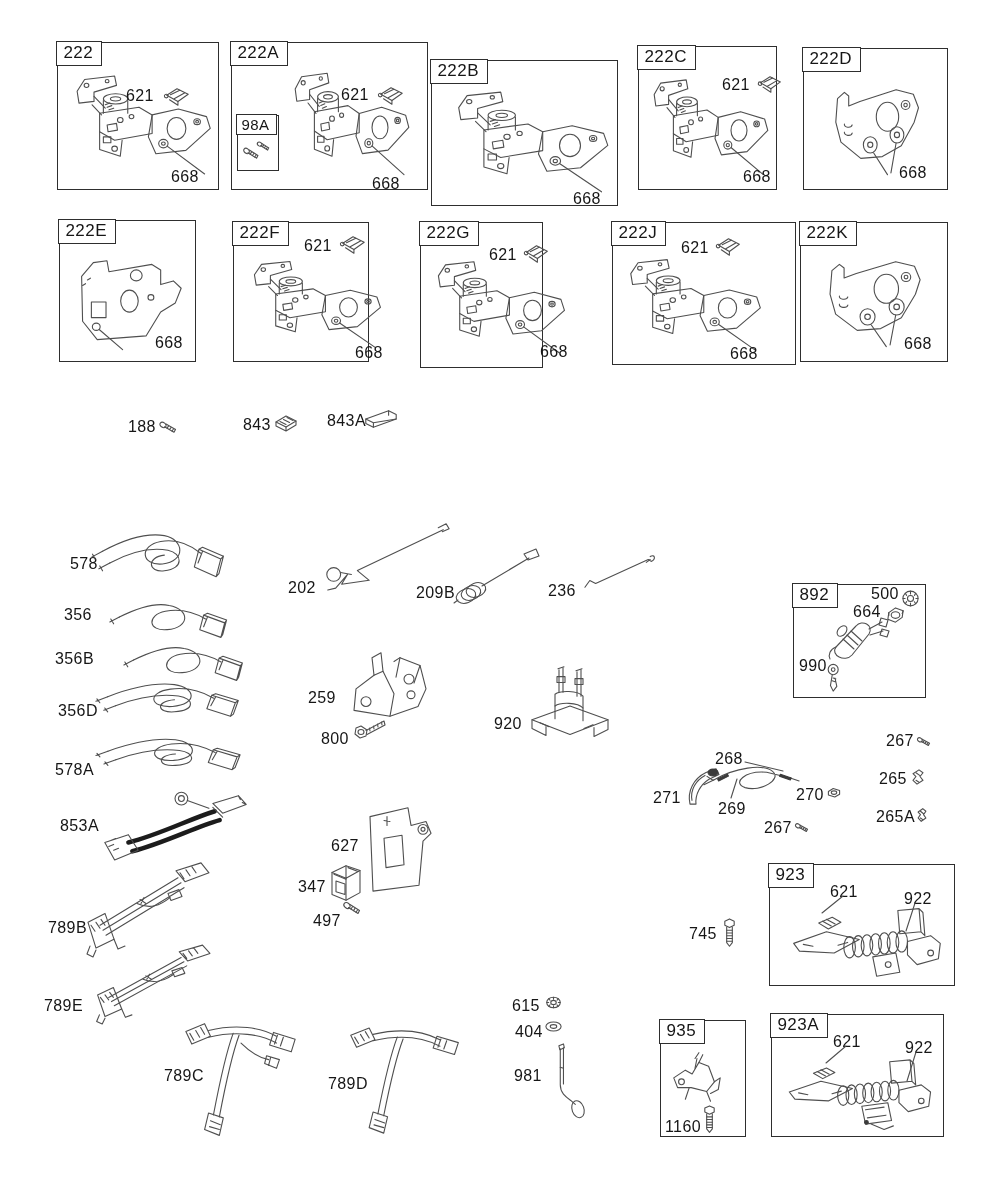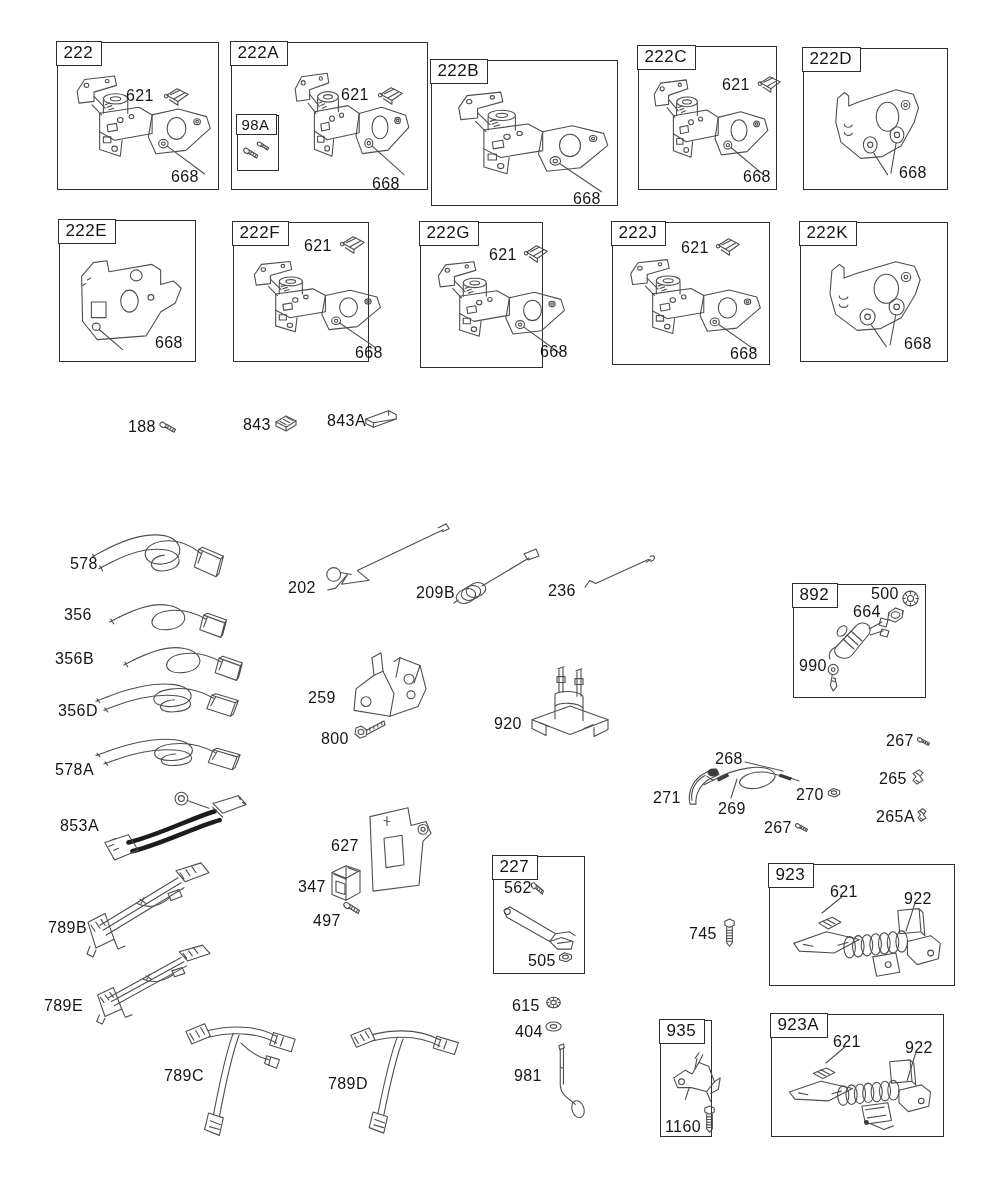--- a/index.html
+++ b/index.html
@@ -255,21 +255,21 @@
         <path d="M44 40 l5 -2 m-3 5 l5 -2 m-3 5 l5 -2"></path>
       </svg>
       <svg class="sk" viewBox="0 0 30 22" preserveAspectRatio="none" style="left:102px;top:21px;width:27px;height:20px">
         <path d="M4 9 L15 2 L27 8 L16 16 Z"></path>
         <path d="M8 8.5 L18 3.5 M12 13 L23 6.5 M16 16 L16 20 L7 14"></path>
         <circle cx="3.5" cy="10" r="2"></circle>
       </svg>
       <span class="callout" style="left:68px;top:23px">621</span>
       <span class="callout" style="left:119px;top:120px">668</span>
     </div>
-    <div class="pbox" style="left:612px;top:222px;width:158px;height:143px">
+    <div class="pbox" style="left:612px;top:222px;width:184px;height:143px">
       <div class="tag"><span>222J</span></div>
       <svg class="sk" viewBox="0 0 160 135" preserveAspectRatio="none" style="left:5px;top:32px;width:146px;height:105px">
         <path d="M14 24 L22 10 L54 6 L56 17 L32 25 L32 36 L16 38 Z"></path>
         <circle cx="24" cy="17" r="2.5"></circle>
         <circle cx="46" cy="12" r="2"></circle>
         <ellipse cx="55" cy="33" rx="13" ry="6"></ellipse>
         <ellipse cx="55" cy="33" rx="5.5" ry="2.5"></ellipse>
         <path d="M42 35 L42 50 M68 35 L68 50"></path>
         <path d="M32 30 L44 44 M30 40 L40 52"></path>
         <path d="M38 50 L80 43 L94 52 L94 74 L54 82 L38 72 Z"></path>
@@ -305,40 +305,20 @@
         <circle cx="97" cy="31" r="2"></circle>
         <ellipse cx="87" cy="64" rx="8" ry="9"></ellipse>
         <circle cx="87" cy="64" r="3"></circle>
         <ellipse cx="56" cy="75" rx="8" ry="9"></ellipse>
         <circle cx="56" cy="75" r="3"></circle>
         <path d="M26 52 a4.5 3 0 1 0 9 1 M26 61 a4.5 3 0 1 0 9 1"></path>
         <path d="M60 84 L76 108 M86 73 L80 106"></path>
       </svg>
       <span class="callout" style="left:103px;top:112px">668</span>
     </div>
-    <div class="pbox" style="left:493px;top:856px;width:92px;height:118px">
-      <div class="tag"><span>227</span></div>
-      <svg class="sk" viewBox="0 0 82 56" preserveAspectRatio="none" style="left:5px;top:42px;width:80px;height:54px">
-        <path d="M5 12 L11 8 L58 36 L52 44 L8 19 Z"></path>
-        <circle cx="8.5" cy="13" r="3"></circle>
-        <path d="M52 44 L64 40 L76 44 L74 52 L60 52 Z"></path>
-        <path d="M58 36 L72 34 L78 38 M60 46 L74 44"></path>
-      </svg>
-      <svg class="sk" viewBox="0 0 22 20" preserveAspectRatio="none" style="left:36px;top:23px;width:17px;height:21px">
-        <ellipse cx="5" cy="5.5" rx="3.4" ry="2.6" transform="rotate(38 5 5.5)"></ellipse>
-        <path d="M6.5 7.5 L16 13.5 M8 4.5 L17.5 10.5 M16 13.5 L17.5 10.5"></path>
-        <path d="M9 9 L10.5 6.8 M11.5 10.6 L13 8.4 M14 12.2 L15.5 10"></path>
-      </svg>
-      <svg class="sk" viewBox="0 0 20 15" preserveAspectRatio="none" style="left:63px;top:94px;width:17px;height:13px">
-        <path d="M3 5.5 L9 2 L17 4.5 L17 9 L11 12.5 L3 10 Z"></path>
-        <ellipse cx="10" cy="7" rx="3.4" ry="2.2"></ellipse>
-      </svg>
-      <span class="callout" style="left:10px;top:22px">562</span>
-      <span class="callout" style="left:34px;top:95px">505</span>
-    </div>
     <div class="pbox" style="left:793px;top:584px;width:133px;height:114px">
       <div class="tag"><span>892</span></div>
       <svg class="sk" viewBox="0 0 82 62" preserveAspectRatio="none" style="left:22px;top:22px;width:82px;height:62px">
         <path d="M20 40 L40 19 C46 12 58 18 53 27 L36 48 C29 56 14 48 20 40 Z"></path>
         <path d="M27 32 l11 10 M31 28 l11 10 M35 24 l11 10"></path>
         <path d="M53 22 l13 -7 M54 28 l13 -4"></path>
         <path d="M65 11 l7 2 l-2 7 l-7 -2 Z M66 22 l7 2 l-2 6 l-7 -2 Z"></path>
         <path d="M20 40 C14 42 12 48 14 52"></path>
         <ellipse cx="26" cy="24" rx="4" ry="6" transform="rotate(40 26 24)"></ellipse>
       </svg>
@@ -377,21 +357,21 @@
         <ellipse cx="122" cy="44" rx="6" ry="11"></ellipse>
         <path d="M118 12 L140 10 L142 34 L120 36 Z M140 10 L144 14 M142 34 L146 38 M144 14 L146 38"></path>
         <path d="M128 44 L152 38 L162 46 L160 62 L138 68 L128 58 Z"></path>
         <circle cx="152" cy="56" r="3"></circle>
         <path d="M92 60 L116 56 L120 76 L96 80 Z"></path>
         <circle cx="108" cy="68" r="3"></circle>
       </svg>
       <span class="callout" style="left:60px;top:18px">621</span>
       <span class="callout" style="left:134px;top:25px">922</span>
     </div>
-    <div class="pbox" style="left:660px;top:1020px;width:52px;height:117px">
+    <div class="pbox" style="left:660px;top:1020px;width:86px;height:117px">
       <div class="tag"><span>935</span></div>
       <svg class="sk" viewBox="0 0 62 66" preserveAspectRatio="none" style="left:5px;top:22px;width:60px;height:64px">
         <path d="M8 36 L20 28 L27 32 L34 20 L44 24 L50 40 L42 50 L26 46 L12 46 Z"></path>
         <circle cx="16" cy="40" r="3"></circle>
         <path d="M30 16 L34 10 M32 16 L30 26"></path>
         <path d="M24 46 L20 58 M42 50 L46 60 M34 20 L38 12"></path>
         <path d="M50 40 L56 36 L54 48 L46 52"></path>
       </svg>
       <svg class="sk" viewBox="0 0 16 34" preserveAspectRatio="none" style="left:41px;top:84px;width:15px;height:30px">
         <path d="M3 3.5 L8 1 L13 3.5 L13 8 L8 10.5 L3 8 Z"></path>

